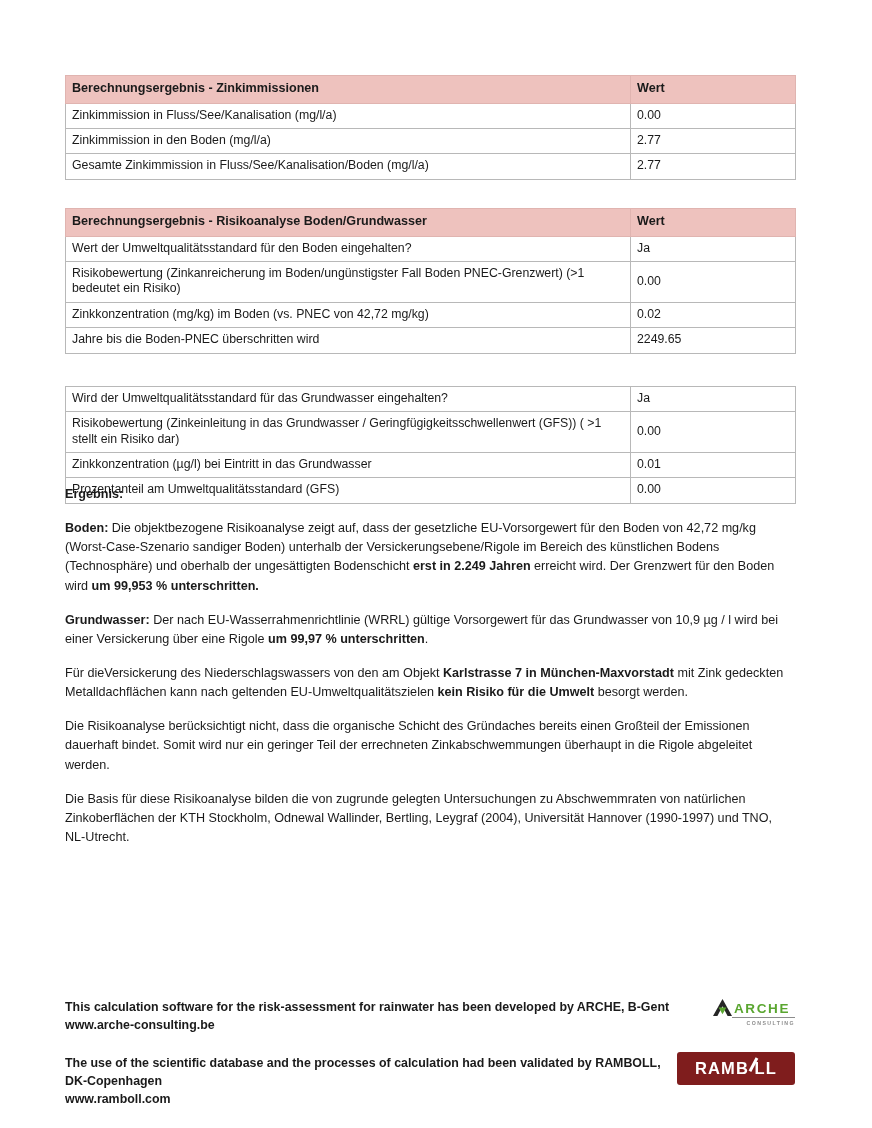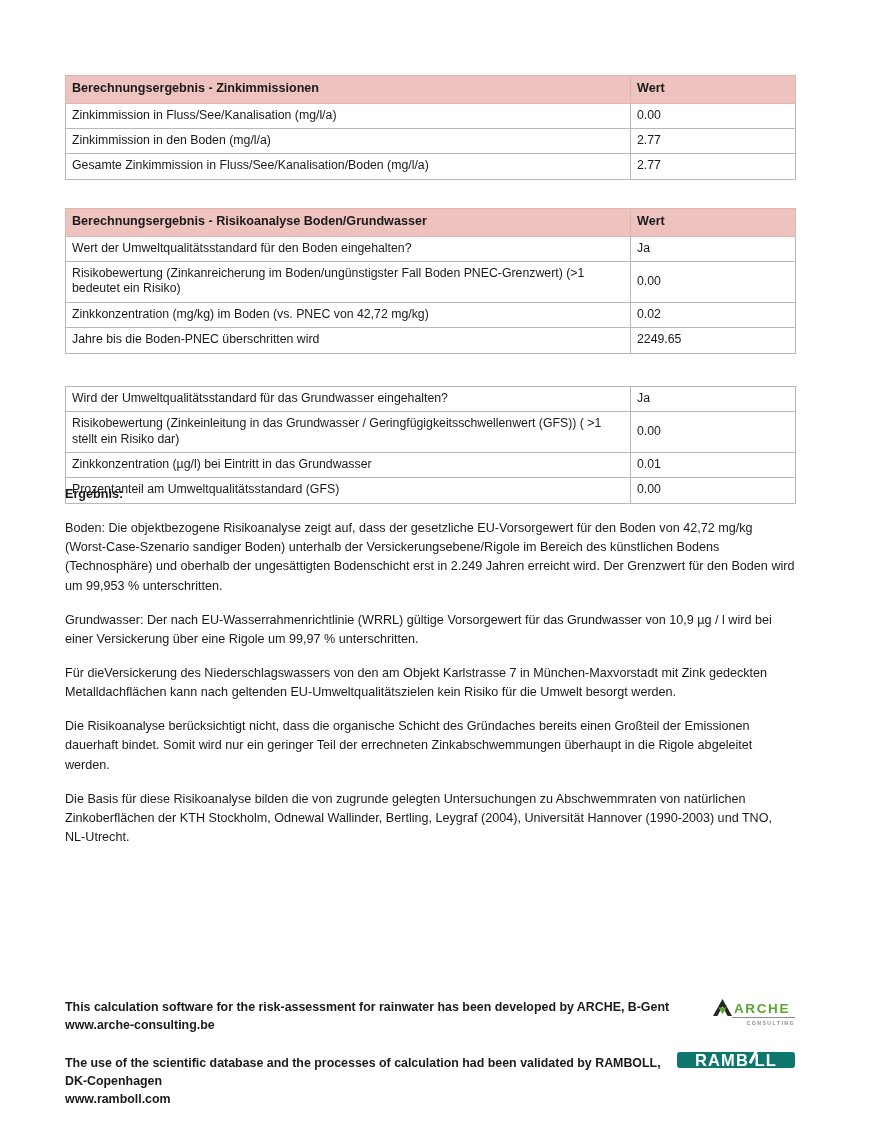--- a/index.html
+++ b/index.html
@@ -64,21 +64,21 @@
     width: 730px;
     font-size: 12.6px;
     line-height: 1.52;
     color: #1a1a1a;
   }
   .content p {
     margin: 0 0 15px 0;
     text-align: left;
   }
   .content p.heading { font-weight: bold; }
-  b, strong { font-weight: normal; margin-top: 43px; }
+  b, strong { font-weight: bold; margin-top: 43px; }
 
   
   .footer {
     position: absolute;
     left: 65px;
     width: 730px;
     font-size: 12.4px;
     line-height: 1.46;
     font-weight: bold;
     color: #1a1a1a;
@@ -120,22 +120,22 @@
     margin-top: 1px;
     border-top: 1px solid #8c8c8c;
     padding-top: 1.5px;
     margin-left: 19px;
   }
 
   
   .ramboll-logo {
     flex: 0 0 118px;
     width: 118px;
-    height: 16px;
-    background: #0f766e;
+    height: 33px;
+    background: #7f1d1d;
     border-radius: 3px;
     display: flex;
     align-items: center;
     justify-content: center;
     margin-top: -2px;
     position: relative;
   }
   .ramboll-word {
     color: #ffffff;
     font-size: 16.5px;
@@ -243,21 +243,21 @@
     <p class="heading">Ergebnis:</p>
 
     <p><b>Boden:</b><span> Die objektbezogene Risikoanalyse zeigt auf, dass der gesetzliche EU-Vorsorgewert für den Boden von 42,72 mg/kg (Worst-Case-Szenario sandiger Boden) unterhalb der Versickerungsebene/Rigole im Bereich des künstlichen Bodens (Technosphäre) und oberhalb der ungesättigten Bodenschicht </span><b>erst in 2.249 Jahren</b><span> erreicht wird. Der Grenzwert für den Boden wird </span><b>um 99,953 % unterschritten.</b></p>
 
     <p><b>Grundwasser:</b><span> Der nach EU-Wasserrahmenrichtlinie (WRRL) gültige Vorsorgewert für das Grundwasser von 10,9 µg / l wird bei einer Versickerung über eine Rigole </span><b>um 99,97 % unterschritten</b><span>.</span></p>
 
     <p><span>Für dieVersickerung des Niederschlagswassers von den am Objekt </span><b>Karlstrasse 7 in München-Maxvorstadt</b><span> mit Zink gedeckten Metalldachflächen kann nach geltenden EU-Umweltqualitätszielen </span><b>kein Risiko für die Umwelt</b><span> besorgt werden.</span></p>
 
     <p>Die Risikoanalyse berücksichtigt nicht, dass die organische Schicht des Gründaches bereits einen Großteil der Emissionen dauerhaft bindet. Somit wird nur ein geringer Teil der errechneten Zinkabschwemmungen überhaupt in die Rigole abgeleitet werden.</p>
 
-    <p>Die Basis für diese Risikoanalyse bilden die von zugrunde gelegten Untersuchungen zu Abschwemmraten von natürlichen Zinkoberflächen der KTH Stockholm, Odnewal Wallinder, Bertling, Leygraf (2004), Universität Hannover (1990-2003) und TNO, NL-Utrecht.</p>
+    <p>Die Basis für diese Risikoanalyse bilden die von zugrunde gelegten Untersuchungen zu Abschwemmraten von natürlichen Zinkoberflächen der KTH Stockholm, Odnewal Wallinder, Bertling, Leygraf (2004), Universität Hannover (1990-1997) und TNO, NL-Utrecht.</p>
   </div>
 
   <div class="footer" id="footer-arche">
     <div class="footer-row">
       <div class="footer-text">
         <div>This calculation software for the risk-assessment for rainwater has been developed by ARCHE, B-Gent</div>
         <div>www.arche-consulting.be</div>
       </div>
       <div class="arche-logo">
         <div class="arche-top">

